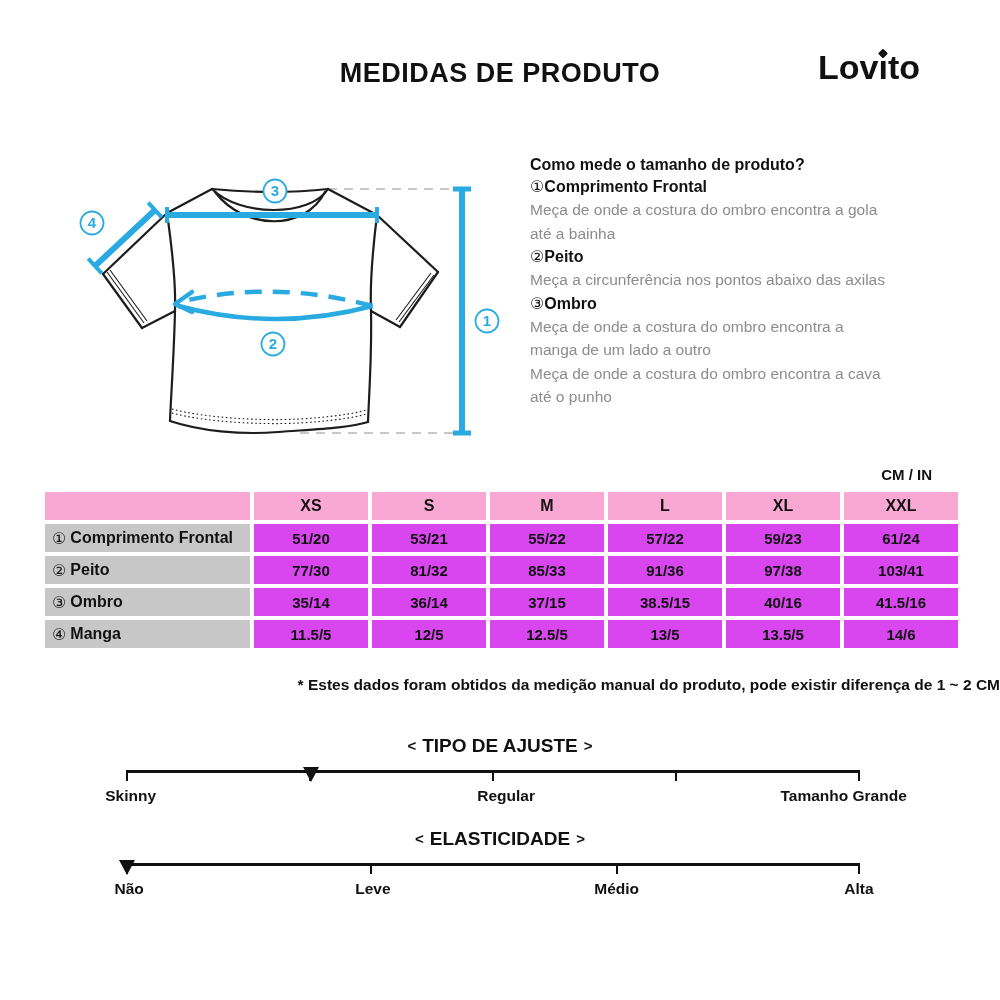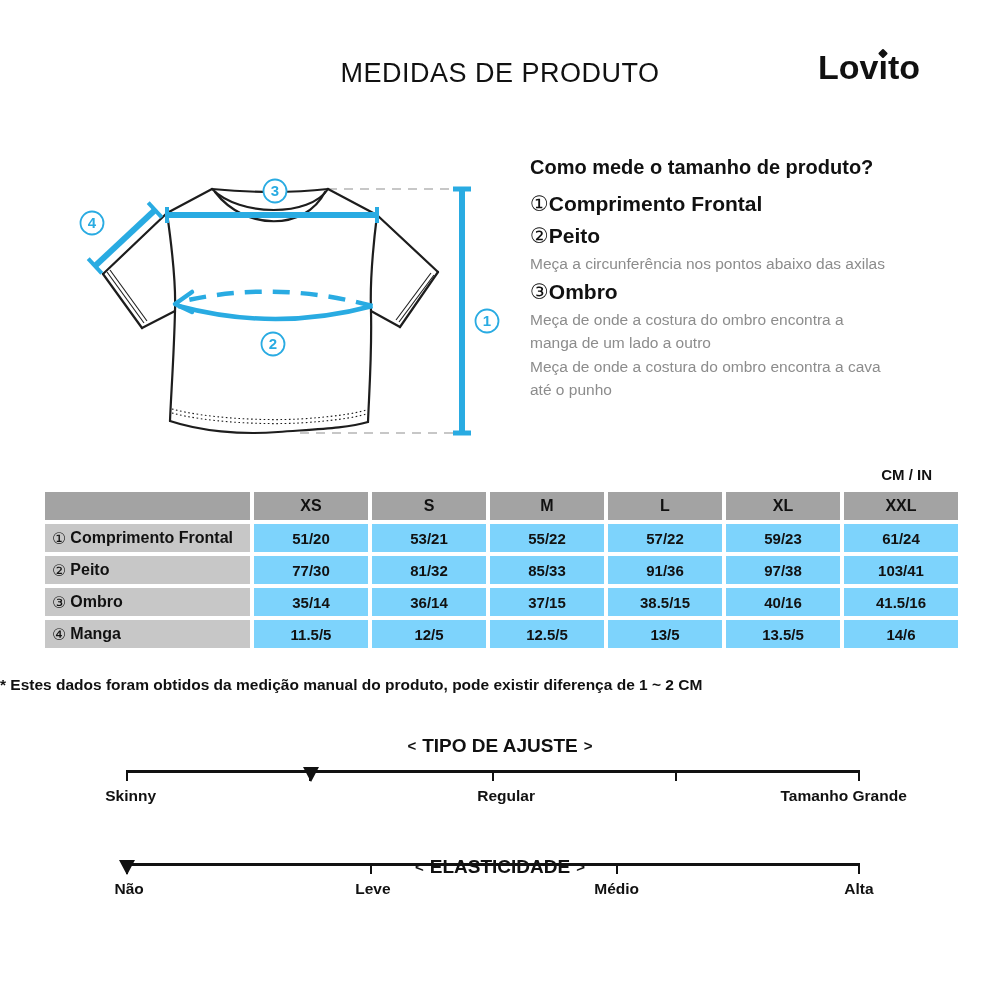--- a/index.html
+++ b/index.html
@@ -1,46 +1,46 @@
 <!DOCTYPE html>
 <html><head>
 <meta charset="utf-8">
 <style>
   * { margin:0; padding:0; box-sizing:border-box; }
   html,body { background:#ffffff; }
   body { font-family:"Liberation Sans", sans-serif; color:#111; }
   #page { position:relative; width:1000px; height:1000px; background:#fff; overflow:hidden; }
 
   .title { position:absolute; top:58px; left:50%; transform:translateX(-50%);
-           font-size:27px; font-weight:normal; letter-spacing:.5px; white-space:nowrap; }
+           font-size:27px; font-weight:bold; letter-spacing:.5px; white-space:nowrap; }
 
   .logo { position:absolute; top:48px; right:80px; font-size:34px; font-weight:bold; letter-spacing:0; white-space:nowrap; }
   .logo-i { position:relative; display:inline-block; }
   .logo-i-dot { position:absolute; left:50%; top:2px; width:7px; height:7px; background:#111;
                 transform:translateX(-50%) rotate(45deg); border-radius:1px; }
 
   .diagram { position:absolute; left:60px; top:160px; }
 
   .guide { position:absolute; left:530px; top:156px; width:412px; }
-  .guide-heading { font-size:20px; font-weight:bold; margin-bottom:9px; }
-  .guide-label { font-size:21px; font-weight:bold; line-height:31px; }
+  .guide-heading { font-size:16px; font-weight:bold; margin-bottom:1px; }
+  .guide-label { font-size:16px; font-weight:bold; line-height:23px; }
   .guide-desc { font-size:15.5px; color:#8c8c8c; line-height:23.5px; white-space:pre-line; }
   .circ { font-family:"DejaVu Sans", sans-serif; font-weight:normal; }
 
   .units { position:absolute; top:466px; right:68px; font-size:15px; font-weight:bold; }
 
   .size-table { position:absolute; left:45px; top:492px; width:913px;
                 display:grid; grid-template-columns:205px repeat(6, 1fr);
                 grid-auto-rows:28px; gap:4px; font-size:15px; font-weight:bold; }
-  .size-table .hcell { background:#a3a3a3; display:flex; align-items:center; justify-content:center; font-size:16px; }
+  .size-table .hcell { background:#f9a8d4; display:flex; align-items:center; justify-content:center; font-size:16px; }
   .size-table .lcell { background:#c7c7c7; display:flex; align-items:center; padding-left:7px; font-size:16px; white-space:nowrap; }
   .size-table .lcell .circ { margin-right:4px; }
-  .size-table .vcell { background:#7dd3fc; display:flex; align-items:center; justify-content:center; }
-
-  .footnote { position:absolute; top:676px; left:0; width:100%; text-align:left;
+  .size-table .vcell { background:#d946ef; display:flex; align-items:center; justify-content:center; }
+
+  .footnote { position:absolute; top:676px; left:0; width:100%; text-align:right;
               font-size:15.5px; font-weight:bold; }
 
   .scale-heading { position:absolute; left:0; width:100%; text-align:center; font-weight:bold; font-size:19px; white-space:nowrap; }
   .scale-heading .bracket { font-size:15px; position:relative; top:-1px; padding:0 6px; }
   .scale { position:absolute; left:127px; width:732px; }
   .scale-line { position:absolute; top:0; left:0; width:100%; height:3px; background:#111; }
   .tick { position:absolute; top:0; width:2px; height:11px; background:#111; transform:translateX(-50%); }
   .marker { position:absolute; top:-3px; width:0; height:0; transform:translateX(-50%);
             border-left:8px solid transparent; border-right:8px solid transparent; border-top:15px solid #111; }
   .scale-label { position:absolute; top:17px; transform:translateX(-50%); font-size:15.5px; font-weight:bold; white-space:nowrap; }
@@ -121,20 +121,22 @@
         <circle cx="427" cy="161" r="11.5" fill="#fff" stroke="#29abe2" stroke-width="1.8"></circle>
         <text x="427" y="161" dy=".36em" fill="#29abe2">1</text>
       </g>
     </g>
   </svg>
 
   <div class="guide" data-interactable="false">
     <div class="guide-heading" data-interactable="false">Como mede o tamanho de produto?</div>
 
     <div class="guide-label" data-interactable="false"><span class="circ" data-interactable="false">①</span><span data-interactable="false">Comprimento Frontal</span></div>
+    <div class="guide-desc" data-interactable="false">Meça de onde a costura do ombro encontra a gola
+até a bainha</div>
 
     <div class="guide-label" data-interactable="false"><span class="circ" data-interactable="false">②</span><span data-interactable="false">Peito</span></div>
     <div class="guide-desc" data-interactable="false">Meça a circunferência nos pontos abaixo das axilas</div>
 
     <div class="guide-label" data-interactable="false"><span class="circ" data-interactable="false">③</span><span data-interactable="false">Ombro</span></div>
     <div class="guide-desc" data-interactable="false">Meça de onde a costura do ombro encontra a
 manga de um lado a outro</div>
 
     <div class="guide-desc" data-interactable="false">Meça de onde a costura do ombro encontra a cava
 até o punho</div>
@@ -205,21 +207,21 @@
     <div class="tick" style="left:25%;" data-interactable="false"></div>
     <div class="tick" style="left:50%;" data-interactable="false"></div>
     <div class="tick" style="left:75%;" data-interactable="false"></div>
     <div class="tick" style="left:100%;" data-interactable="false"></div>
     <div class="marker" data-interactable="false" style="left: 25.1%;"></div>
     <div class="scale-label" style="left:0.5%;" data-interactable="false">Skinny</div>
     <div class="scale-label" style="left:50.5%;padding-left:19px;" data-interactable="false">Regular</div>
     <div class="scale-label" style="left:97.9%;" data-interactable="false">Tamanho Grande</div>
   </div>
 
-  <div class="scale-heading" style="top:828px;margin-top:28px;" data-interactable="false"><span class="bracket" data-interactable="false">&lt;</span><span data-interactable="false">ELASTICIDADE</span><span class="bracket" data-interactable="false">&gt;</span></div>
+  <div class="scale-heading" style="top:828px;" data-interactable="false"><span class="bracket" data-interactable="false">&lt;</span><span data-interactable="false">ELASTICIDADE</span><span class="bracket" data-interactable="false">&gt;</span></div>
   <div class="scale" style="top:863px; height:40px;" data-interactable="false">
     <div class="scale-line" data-interactable="false"></div>
     <div class="tick" style="left:0%;" data-interactable="false"></div>
     <div class="tick" style="left:33.4%;" data-interactable="false"></div>
     <div class="tick" style="left:66.9%;" data-interactable="false"></div>
     <div class="tick" style="left:100%;" data-interactable="false"></div>
     <div class="marker" data-interactable="false" style="left: 0%;"></div>
     <div class="scale-label" style="left:0.3%;" data-interactable="false">Não</div>
     <div class="scale-label" style="left:33.6%;" data-interactable="false">Leve</div>
     <div class="scale-label" style="left:66.9%;" data-interactable="false">Médio</div>

